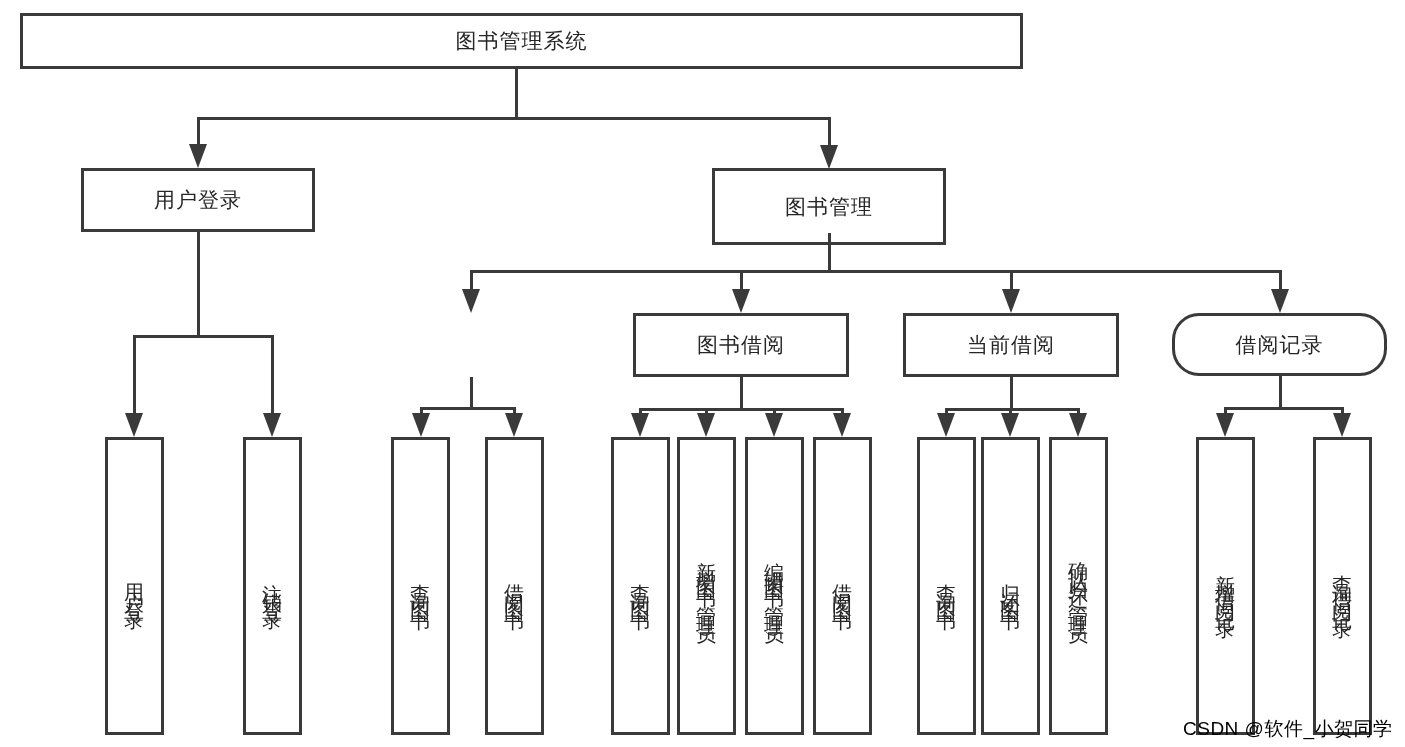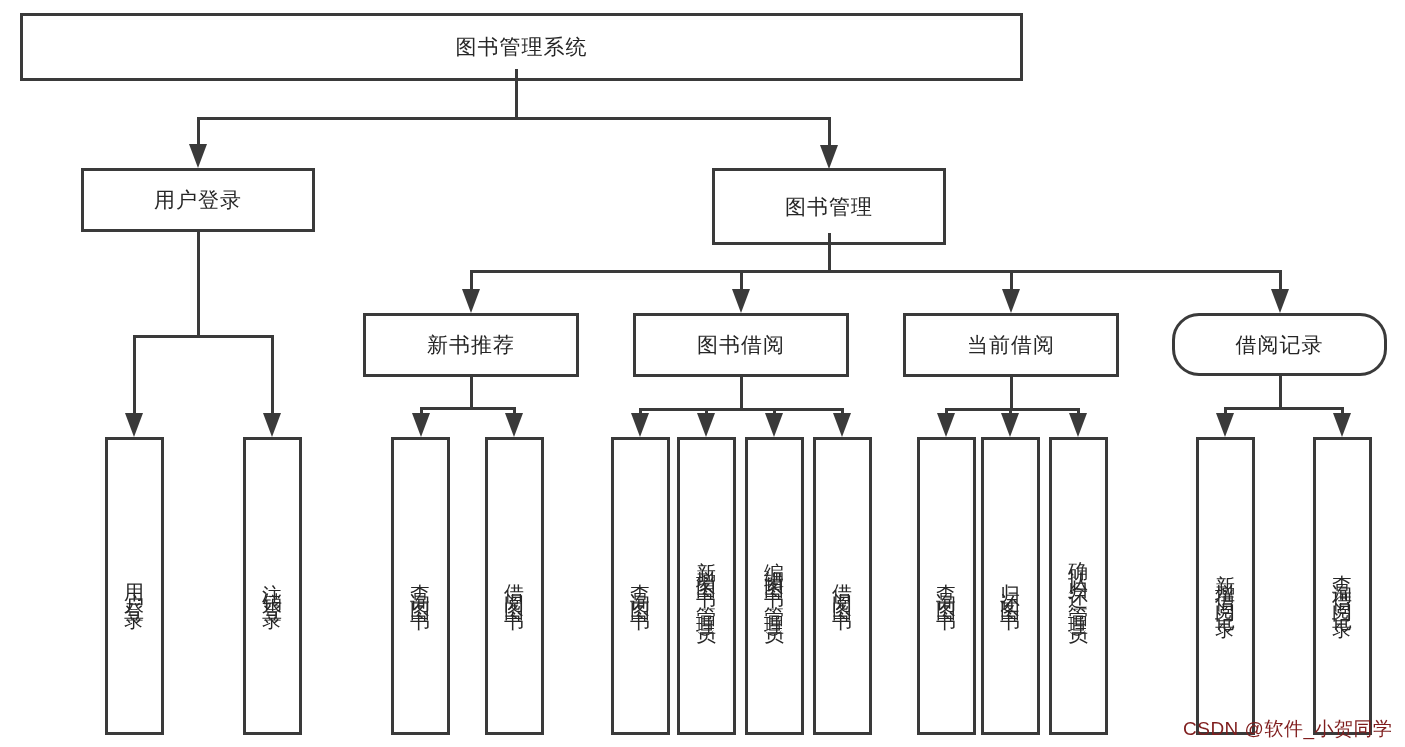--- a/index.html
+++ b/index.html
@@ -19,42 +19,39 @@
   }
   .vline{position:absolute;width:3px;background:#3a3a3a;}
   .hline{position:absolute;height:3px;background:#3a3a3a;}
   .arr{
     position:absolute;width:0;height:0;
     border-left:9px solid transparent;border-right:9px solid transparent;
     border-top:24px solid #3a3a3a;
   }
   .wm{
     position:absolute;left:1183px;top:716px;z-index:5;
-    font-size:19px;letter-spacing:0.5px;color:#7f1d1d;white-space:nowrap;
+    font-size:19px;letter-spacing:0.5px;color:#000000;white-space:nowrap;
   }
 </style>
 </head>
 <body>
 
 <div class="canvas">
 
-  <div class="box hnode" style="left:20px;top:13px;width:1003px;height:68px;">
+  <div class="box hnode" style="left:20px;top:13px;width:1003px;height:56px;">
     <span>图书管理系统</span>
   </div>
 
   <div class="box hnode" style="left:81px;top:168px;width:234px;height:64px;">
     <span>用户登录</span>
   </div>
   <div class="box hnode" style="left:712px;top:168px;width:234px;height:77px;">
     <span>图书管理</span>
   </div>
 
-  <div class="box hnode" style="left:363px;top:313px;width:216px;height:64px;">
-    <span>新书推荐</span>
-  </div>
   <div class="box hnode" style="left:903px;top:313px;width:216px;height:64px;">
     <span>当前借阅</span>
   </div>
   <div class="box hnode" style="left:633px;top:313px;width:216px;height:64px;">
     <span>图书借阅</span>
   </div>
   <div class="box hnode" style="left:1172px;top:313px;width:215px;height:63px;border-radius:27px;">
     <span>借阅记录</span>
   </div>
 

